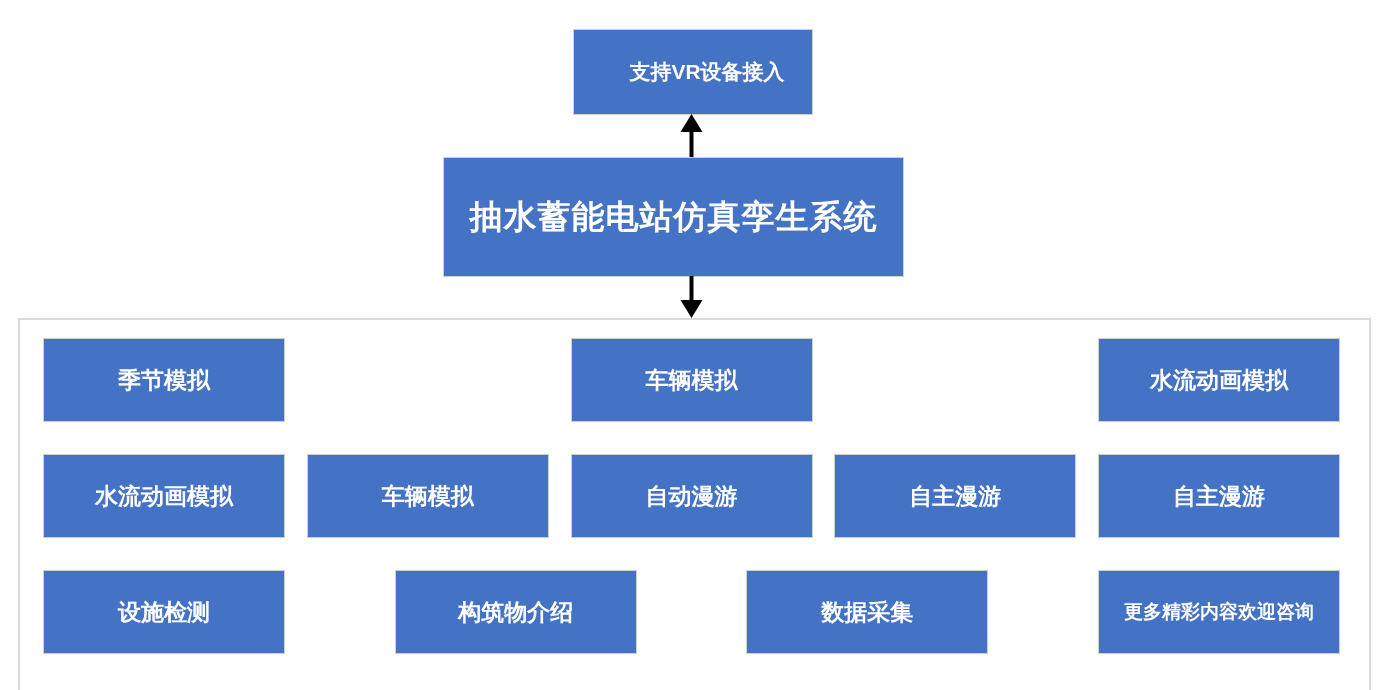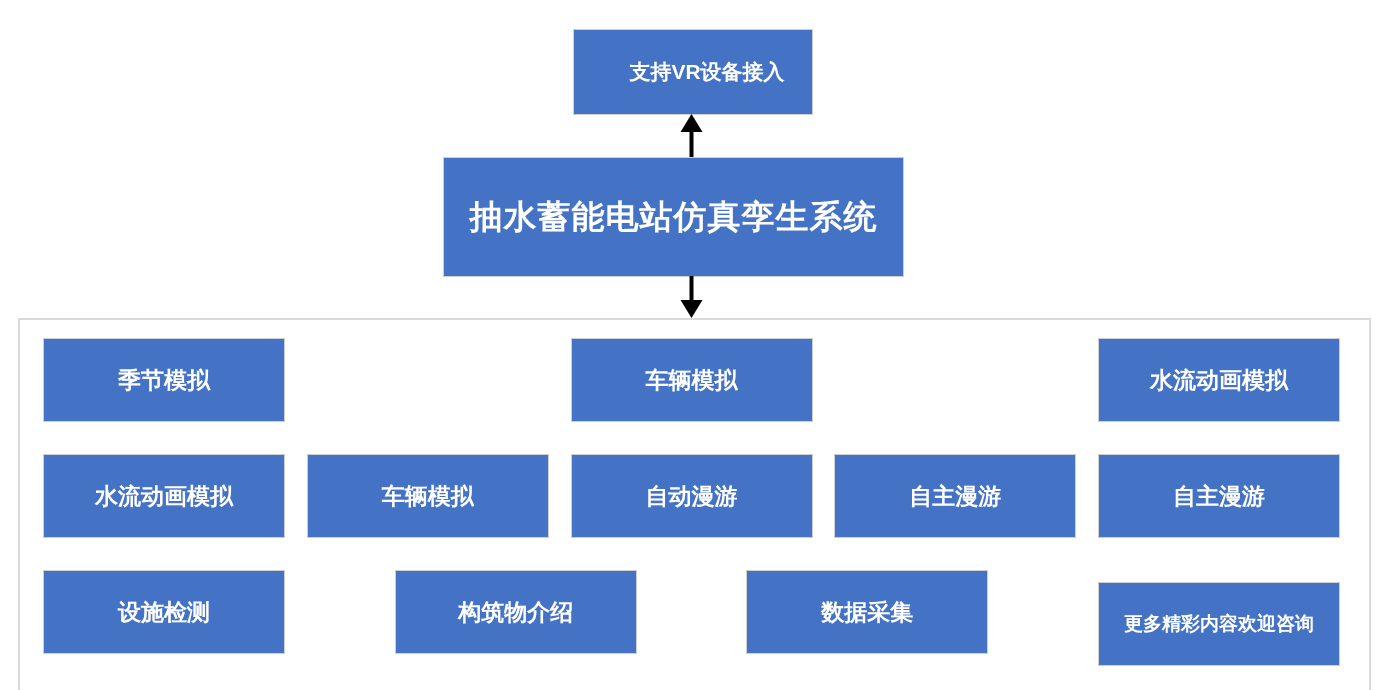--- a/index.html
+++ b/index.html
@@ -67,21 +67,20 @@
     justify-content: space-between;
     margin-bottom: 32px;
   }
   .module-box {
     width: 242px;
     height: 84px;
     font-size: 23px;
   }
   .module-box.small-text {
     font-size: 19px;
-    margin-top: 12px;
   }
 </style>
 </head>
 <body>
 
 <div class="canvas">
 
   <div class="bluebox top-box">
     <span>支持VR设备接入</span>
   </div>

